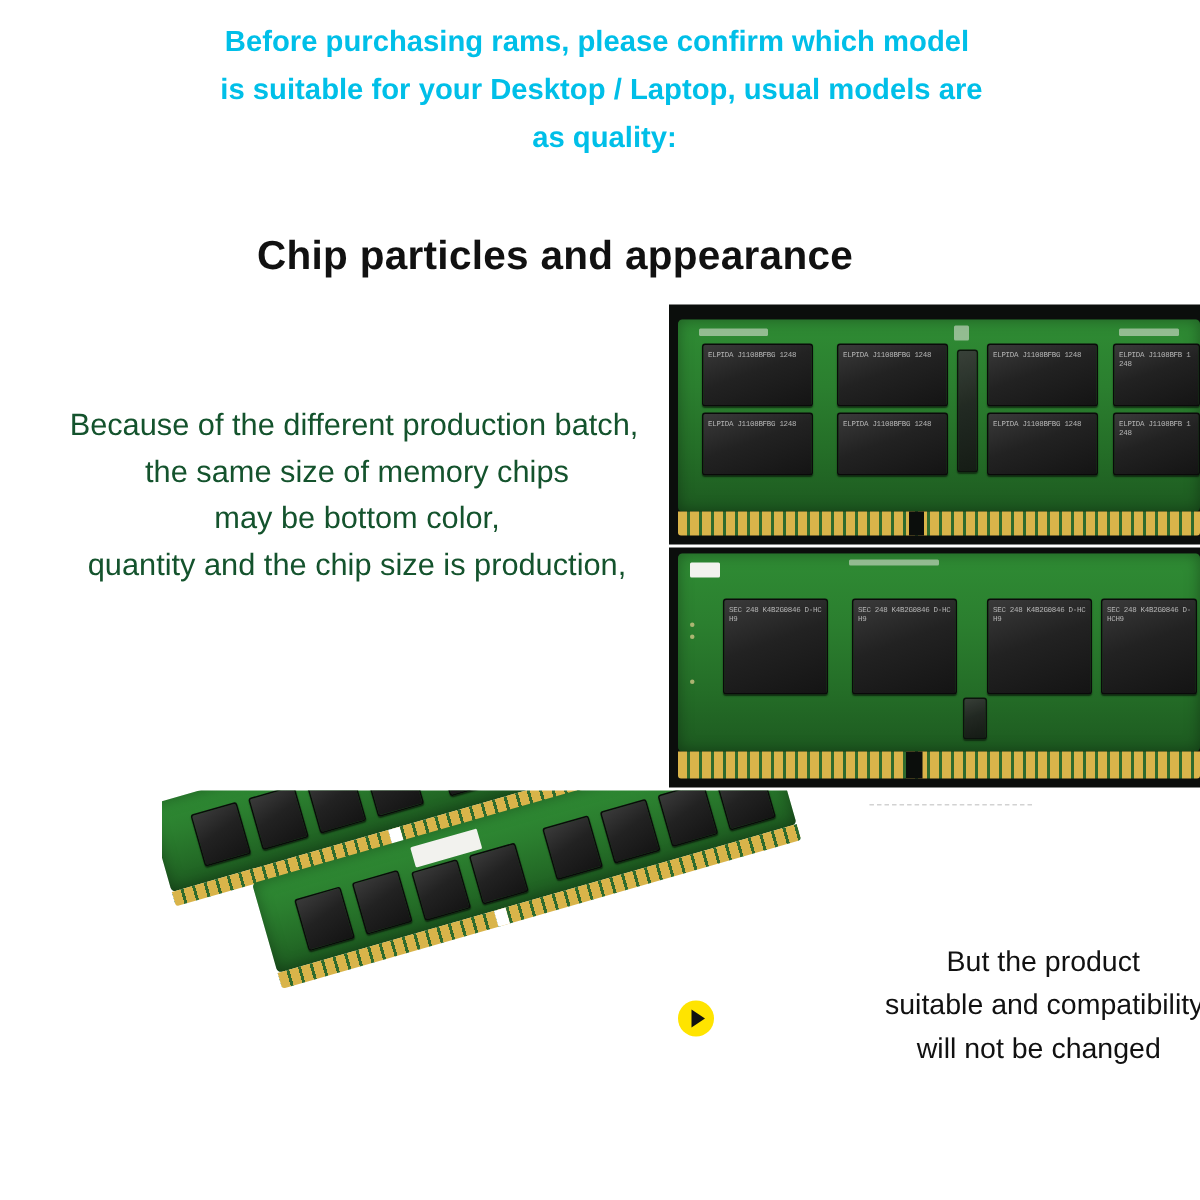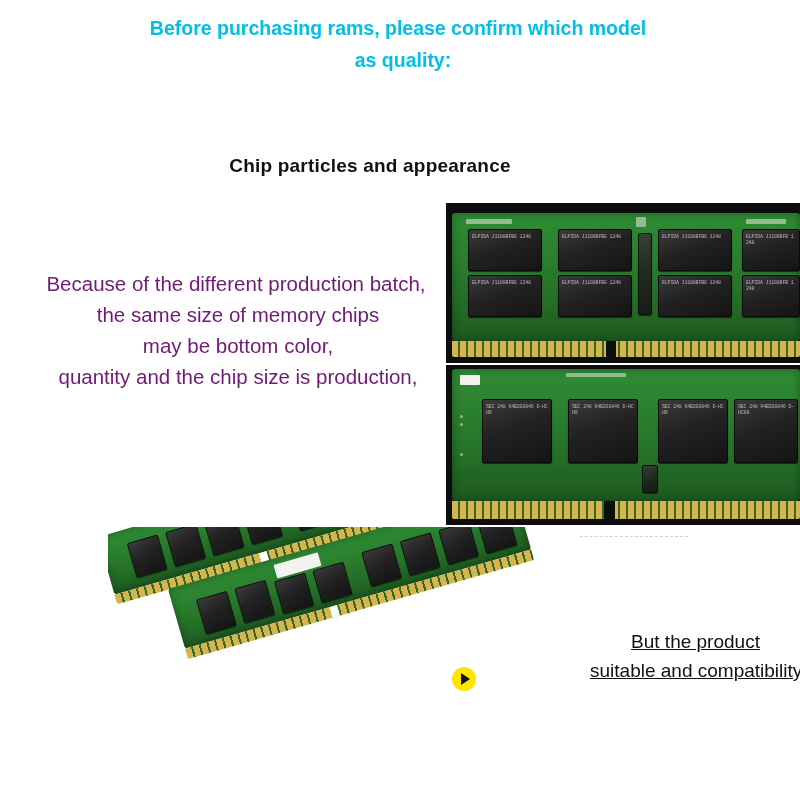--- a/index.html
+++ b/index.html
@@ -33,34 +33,34 @@
   .notice-line.l2 { padding-left: 6px; }
   .notice-line.l3 { padding-left: 10px; }
 
   
   .section-title {
     position: absolute;
     top: 155px;
     left: 0;
     width: 740px;
     text-align: center;
-    font-size: 19px;
+    font-size: 27px;
     font-weight: bold;
     color: #111111;
     letter-spacing: 0.2px;
   }
 
   
   .desc {
     position: absolute;
     left: 28px;
     top: 268px;
     width: 420px;
     text-align: center;
-    color: #701a75;
+    color: #14532d;
     font-size: 20.5px;
     line-height: 31px;
   }
   .desc div { white-space: nowrap; }
   .desc .first { margin-left: -4px; }
 
   
   .photo {
     position: absolute;
     overflow: hidden;
@@ -166,21 +166,21 @@
   .statement {
     position: absolute;
     left: 590px;
     top: 627px;
     width: 205px;
     color: #111111;
     font-size: 19px;
     line-height: 29px;
     text-align: center;
   }
-  .statement div { white-space: nowrap; text-decoration: underline; }
+  .statement div { white-space: nowrap; }
   .statement .l1 { padding-left: 6px; }
 
   .play-icon {
     position: absolute;
     left: 452px;
     top: 667px;
     width: 24px;
     height: 24px;
     border-radius: 50%;
     background: #ffe400;
@@ -195,20 +195,21 @@
     border-top: 6px solid transparent;
     border-bottom: 6px solid transparent;
     margin-left: 3px;
   }
 </style>
 </head>
 <body>
 
 <div class="notice">
   <div class="notice-line l1">Before purchasing rams, please confirm which model</div>
+  <div class="notice-line l2">is suitable for your Desktop / Laptop, usual models are</div>
   <div class="notice-line l3">as quality:</div>
 </div>
 
 <div class="section-title">Chip particles and appearance</div>
 
 <div class="desc">
   <div class="first">Because of the different production batch,</div>
   <div>the same size of memory chips</div>
   <div>may be bottom color,</div>
   <div>quantity and the chip size is production,</div>
@@ -338,13 +339,14 @@
   </div>
 </div>
 
 <div class="play-icon">
   <div class="tri"></div>
 </div>
 
 <div class="statement">
   <div class="l1">But the product</div>
   <div>suitable and compatibility</div>
+  <div>will not be changed</div>
 </div>
 
 </body></html>

